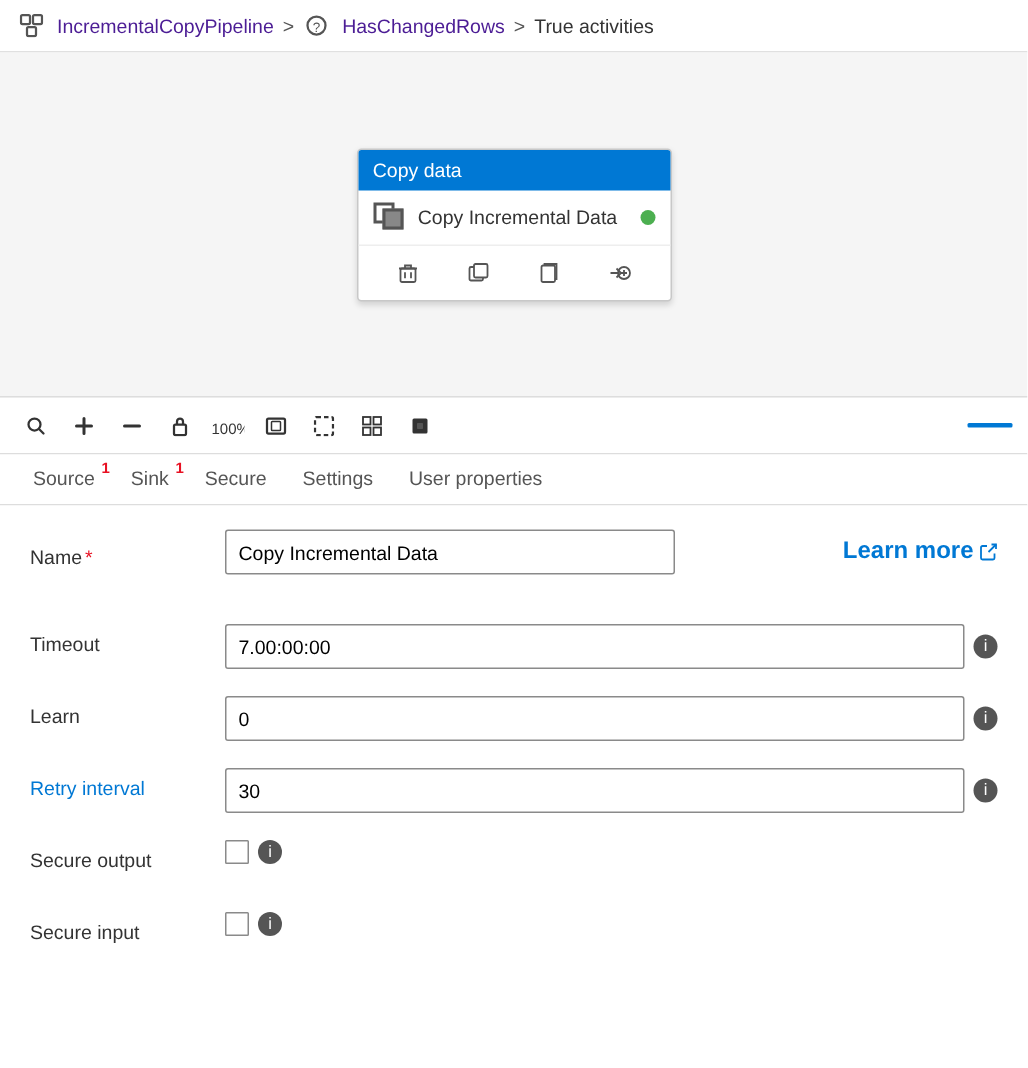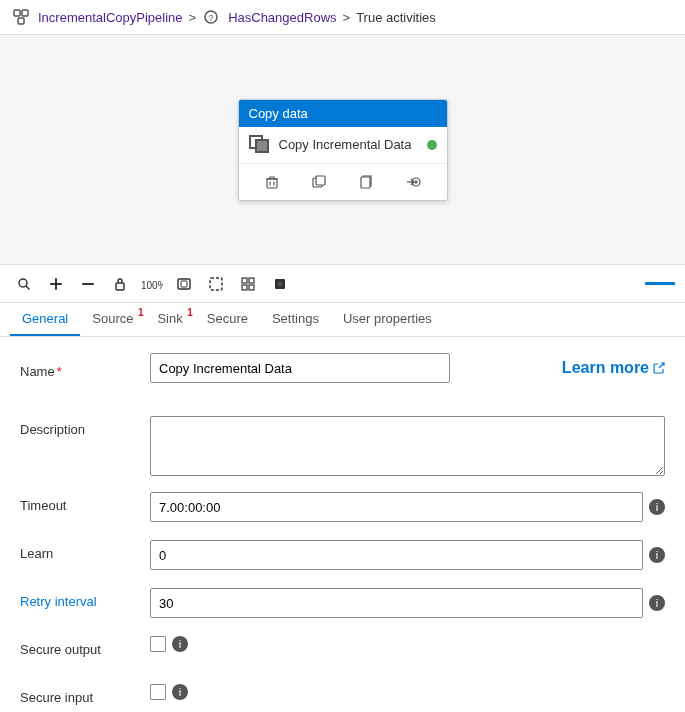--- a/index.html
+++ b/index.html
@@ -377,23 +377,20 @@
   <button class="toolbar-btn" title="Move">
     <svg width="14" height="14" viewBox="0 0 14 14" fill="none">
       <rect x="2" y="2" width="10" height="10" rx="1" fill="#333"></rect>
       <rect x="5" y="5" width="4" height="4" rx="0.5" fill="#555"></rect>
     </svg>
   </button>
   <div style="margin-left:auto; width:30px; height:3px; background:#0078d4; border-radius:1px;"></div>
 </div>
 
 <div class="tabs-bar">
-  <div class="tab active">
-    <span>General</span>
-  </div>
   <div class="tab">
     <span>Source</span>
     <sup class="badge">1</sup>
   </div>
   <div class="tab">
     <span>Sink</span>
     <sup class="badge">1</sup>
   </div>
   <div class="tab">
     <span>Secure</span>
@@ -418,24 +415,20 @@
     <a class="learn-more">
       <span>Learn more</span>
       <svg width="12" height="12" viewBox="0 0 12 12" fill="none">
         <path d="M5 2H2a1 1 0 00-1 1v7a1 1 0 001 1h7a1 1 0 001-1V7" stroke="#0078d4" stroke-width="1.2"></path>
         <path d="M8 1h3v3" stroke="#0078d4" stroke-width="1.2"></path>
         <path d="M11 1L6 6" stroke="#0078d4" stroke-width="1.2"></path>
       </svg>
     </a>
   </div>
 
-  <div class="form-row">
-    <div class="form-label">Description</div>
-    <textarea class="form-textarea" style=""></textarea>
-  </div>
 
   <div class="form-row">
     <div class="form-label">Timeout</div>
     <div class="form-input-wrap">
       <input type="text" class="form-input" value="7.00:00:00" style="">
       <span class="info-icon" title="Info">i</span>
     </div>
   </div>
 
   <div class="form-row">

